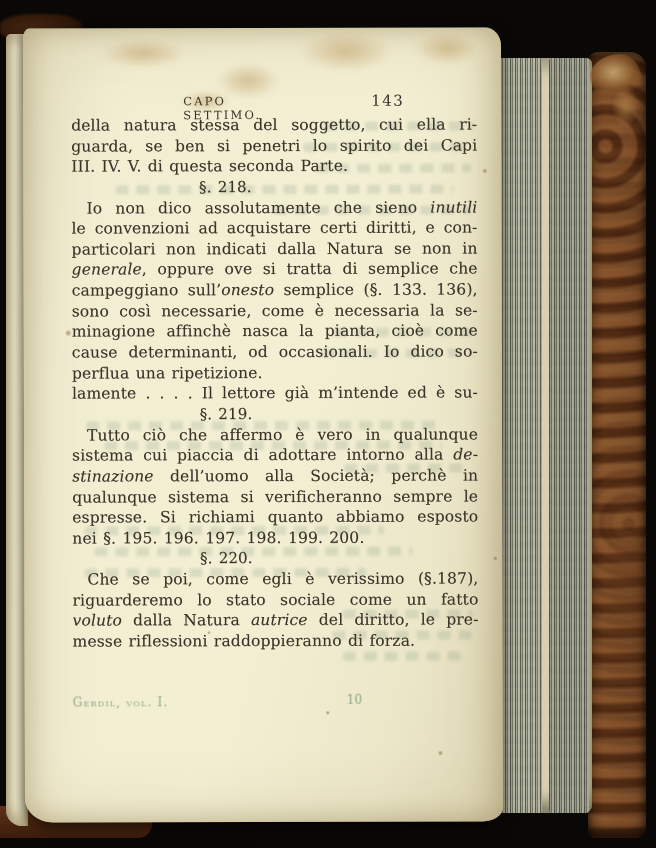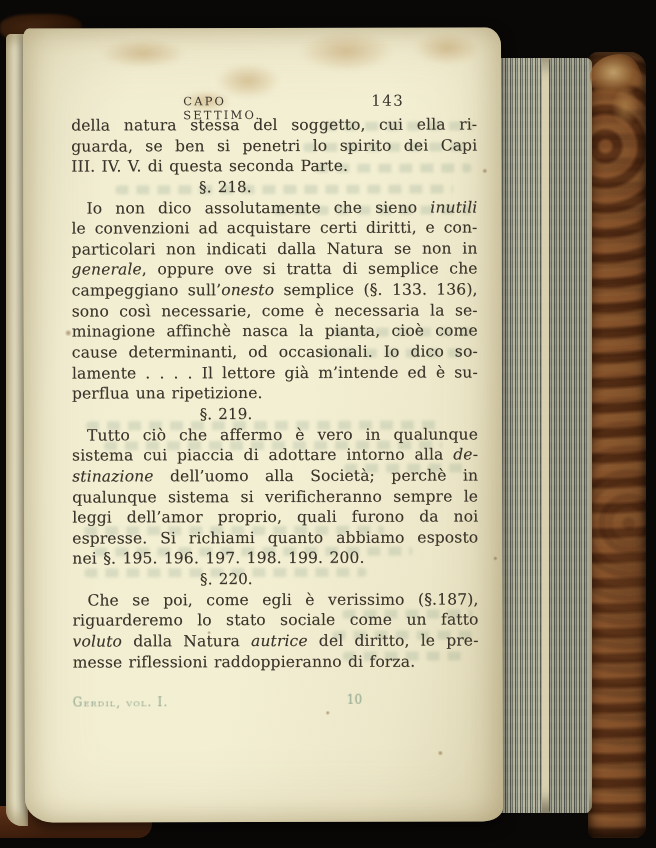--- a/index.html
+++ b/index.html
@@ -131,28 +131,27 @@
         <div class="line body"><span>III. IV. V. di questa seconda Parte.</span></div>
         <div class="line section"><span>§. 218.</span></div>
         <div class="line body justify indent"><span>Io non dico assolutamente che sieno </span><span class="it">inutili</span></div>
         <div class="line body justify"><span>le convenzioni ad acquistare certi diritti, e con-</span></div>
         <div class="line body justify"><span>particolari non indicati dalla Natura se non in</span></div>
         <div class="line body justify"><span class="it">generale</span><span>, oppure ove si tratta di semplice che</span></div>
         <div class="line body justify"><span>campeggiano sull’</span><span class="it">onesto</span><span> semplice (§. 133. 136),</span></div>
         <div class="line body justify"><span>sono così necessarie, come è necessaria la se-</span></div>
         <div class="line body justify"><span>minagione affinchè nasca la pianta, cioè come</span></div>
         <div class="line body justify"><span>cause determinanti, od occasionali. Io dico so-</span></div>
+        <div class="line body"><span>perflua una ripetizione.</span></div>
         <div class="line body justify"><span>lamente . . . . Il lettore già m’intende ed è su-</span></div>
-        <div class="line body"><span>perflua una ripetizione.</span></div>
         <div class="line section"><span>§. 219.</span></div>
         <div class="line body justify indent"><span>Tutto ciò che affermo è vero in qualunque</span></div>
         <div class="line body justify"><span>sistema cui piaccia di adottare intorno alla </span><span class="it">de-</span></div>
         <div class="line body justify"><span class="it">stinazione</span><span> dell’uomo alla Società; perchè in</span></div>
         <div class="line body justify"><span>qualunque sistema si verificheranno sempre le</span></div>
-        <div class="line body justify"><span>leggi dell’amor proprio, quali furono da noi</span></div>
         <div class="line body justify"><span>espresse. Si richiami quanto abbiamo esposto</span></div>
         <div class="line body"><span>nei §. 195. 196. 197. 198. 199. 200.</span></div>
         <div class="line section"><span>§. 220.</span></div>
         <div class="line body justify indent"><span>Che se poi, come egli è verissimo (§.187),</span></div>
         <div class="line body justify"><span>riguarderemo lo stato sociale come un fatto</span></div>
         <div class="line body justify"><span class="it">voluto</span><span> dalla Natura </span><span class="it">autrice</span><span> del diritto, le pre-</span></div>
         <div class="line body"><span>messe riflessioni raddoppieranno di forza.</span></div>
       </div>
 
     <div class="footer-signature">Gerdil, vol. I.</div>

